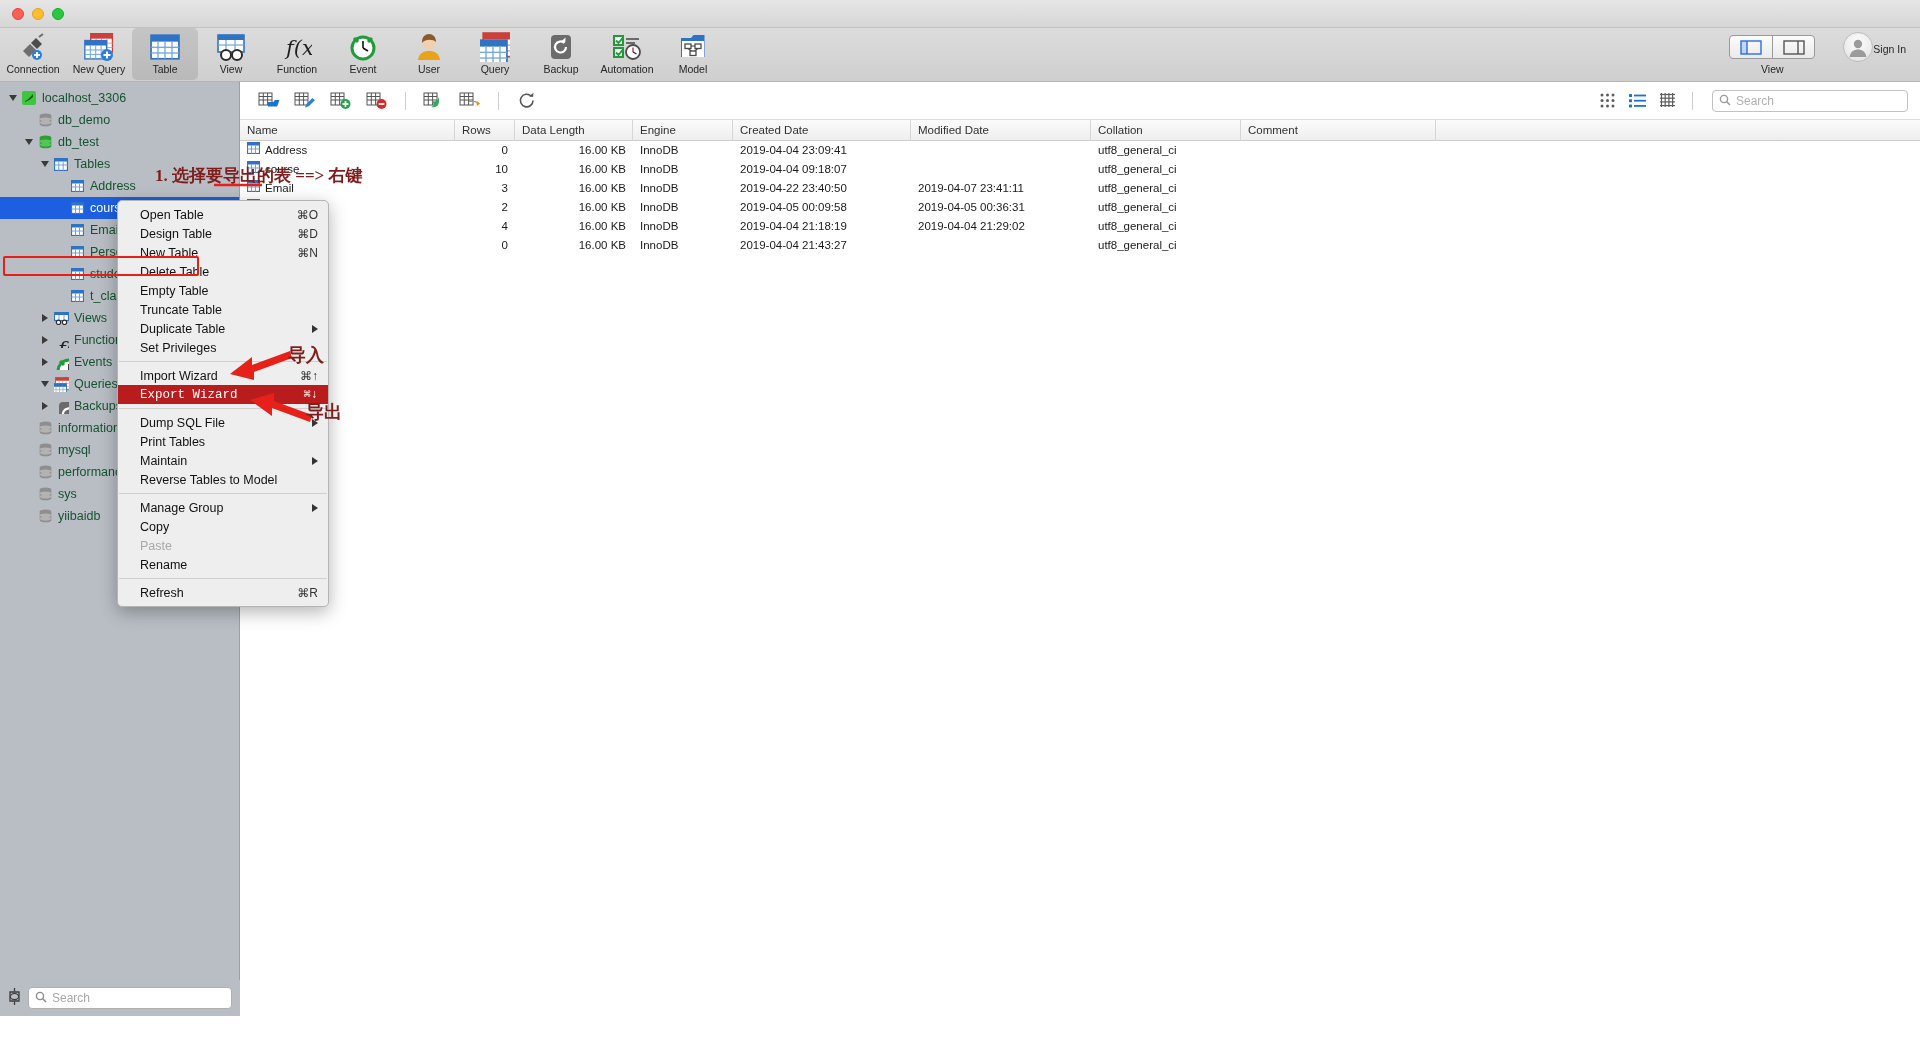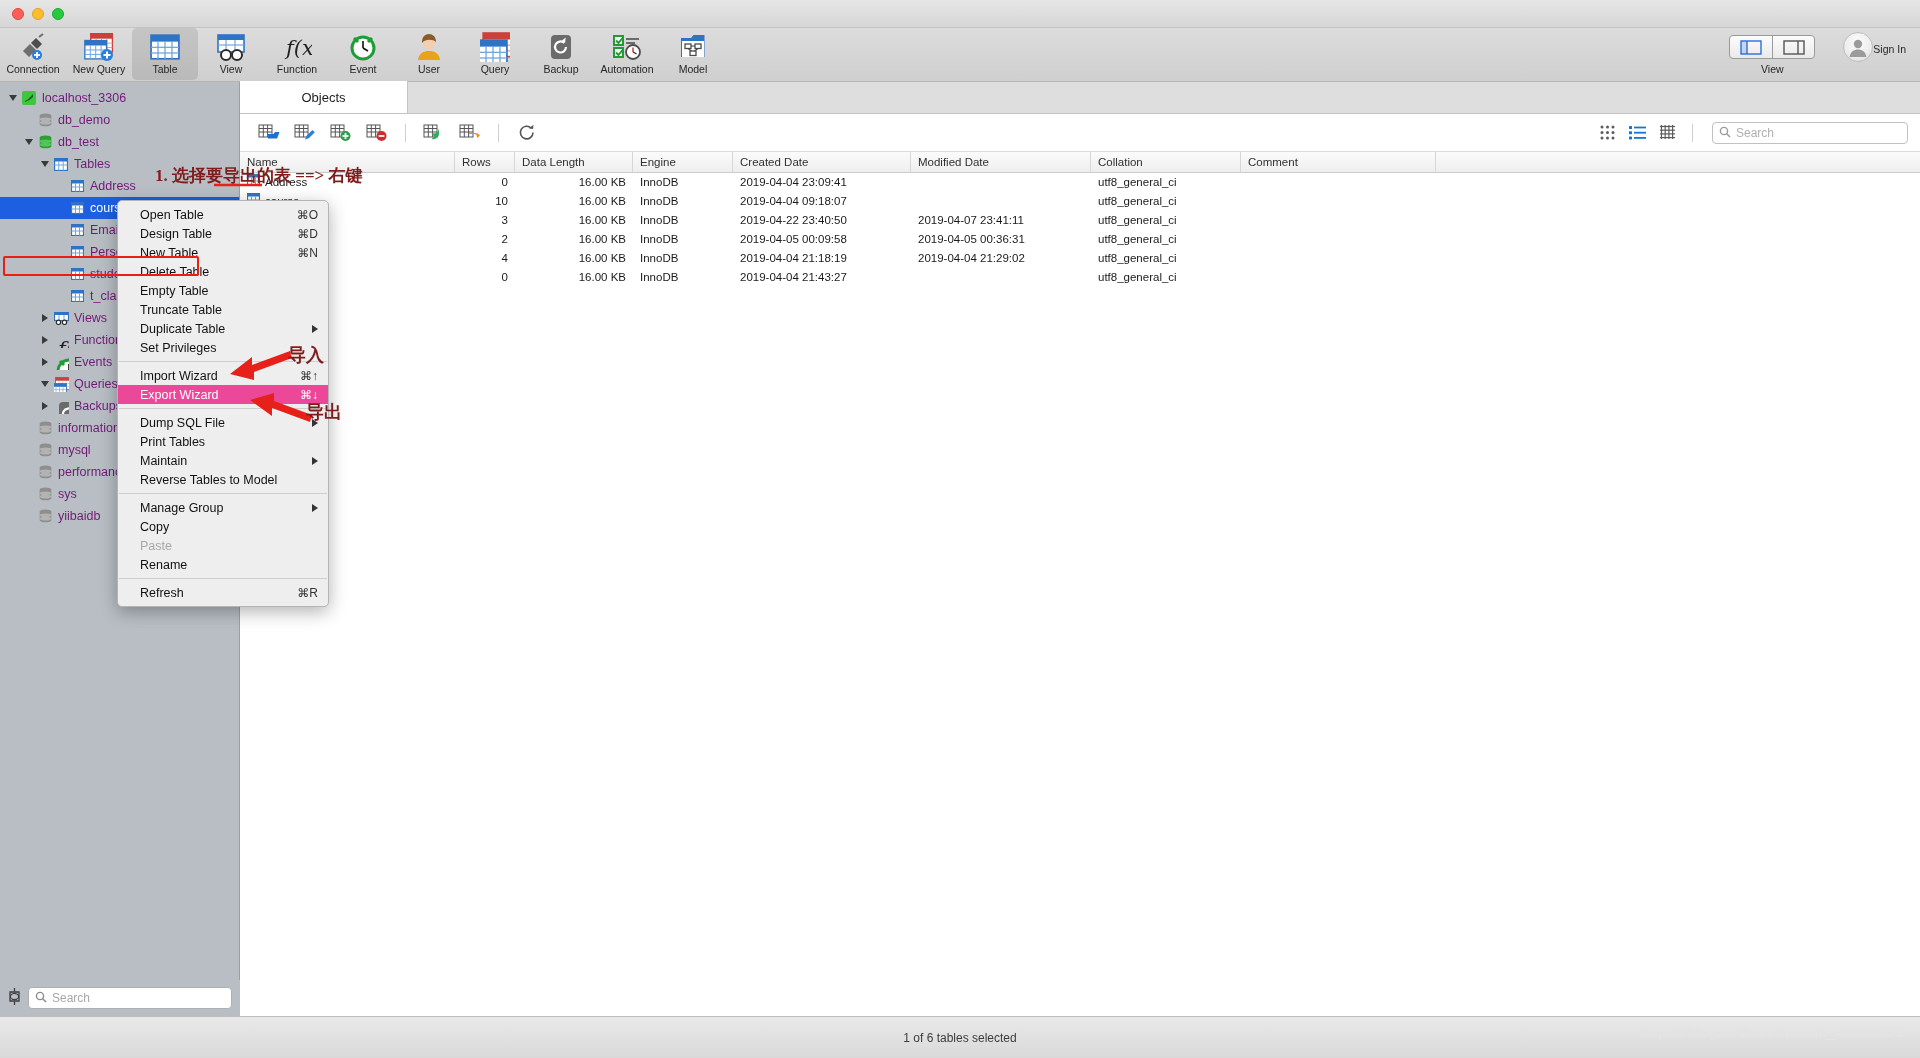--- a/index.html
+++ b/index.html
@@ -63,21 +63,21 @@
     border: 1px solid #bdbdbd; display: flex; align-items: center; justify-content: center;
   }
 
   
   .sidebar {
     position: absolute; left: 0; top: 82px; width: 240px; bottom: 42px;
     background: #b8bec4; border-right: 1px solid #9aa0a6;
   }
   .tree { padding-top: 5px; }
   .tnode {
-    height: 22px; display: flex; align-items: center; font-size: 12.5px; color: #701a75;
+    height: 22px; display: flex; align-items: center; font-size: 12.5px; color: #14532d;
     padding-right: 6px; white-space: nowrap; position: relative;
   }
   .tnode.sel { background: #1c5fe0; color: #ffffff; }
   .tw { width: 14px; display: flex; align-items: center; justify-content: center; flex: 0 0 14px; }
   .tri { width: 0; height: 0; }
   .tri-down { border-left: 4.5px solid transparent; border-right: 4.5px solid transparent; border-top: 6px solid #3a3a3a; }
   .tri-right { border-top: 4.5px solid transparent; border-bottom: 4.5px solid transparent; border-left: 6px solid #3a3a3a; }
   .ticon { width: 18px; flex: 0 0 18px; display: flex; align-items: center; justify-content: center; margin-right: 4px; }
   .sb-bottom {
     position: absolute; left: 0; bottom: 0; width: 240px; height: 36px;
@@ -141,21 +141,21 @@
   
   .ctxmenu {
     position: absolute; left: 117px; top: 200px; width: 212px;
     background: #eeeeee; border: 1px solid #b4b4b4; border-radius: 5px;
     box-shadow: 0 5px 18px rgba(0,0,0,.30); padding: 4px 0; z-index: 60;
   }
   .mi {
     height: 19px; display: flex; align-items: center; padding: 0 10px 0 22px;
     font-size: 12.5px; color: #111111; position: relative; white-space: nowrap;
   }
-  .mi.sel { background: #ec4899; color: #ffffff; }
+  .mi.sel { background: #b91c1c; color: #ffffff; font-family: Liberation Mono, monospace; }
   .mi.disabled { color: #a8a8a8; }
   .mi .mlabel { flex: 1; }
   .mi .mkey { font-size: 12px; color: #333; margin-left: 14px; }
   .mi.sel .mkey { color: #ffffff; }
   .mi .marrow {
     width: 0; height: 0; border-top: 4px solid transparent; border-bottom: 4px solid transparent;
     border-left: 6px solid #333; margin-left: 10px;
   }
   .msep { height: 1px; background: #cfcfcf; margin: 4px 1px; }
   .export-hl {
@@ -707,23 +707,20 @@
             <line x1="7.7" y1="7.7" x2="11" y2="11" stroke="#8b8b8b" stroke-width="1.5"></line>
           </svg>
         </span>
         <input type="text" placeholder="Search" style="">
       </div>
     </div>
   </div>
 
   <div class="main">
 
-    <div class="tabbar">
-      <div class="tab">Objects</div>
-    </div>
 
     <div class="objbar">
       <div class="obtn">
         <svg width="22" height="19" viewBox="0 0 22 19">
           <rect x="1" y="2" width="13" height="12" fill="#fff" stroke="#555" stroke-width="1"></rect>
           <line x1="1" y1="5.5" x2="14" y2="5.5" stroke="#555"></line>
           <line x1="1" y1="9" x2="14" y2="9" stroke="#555"></line>
           <line x1="5.3" y1="2" x2="5.3" y2="14" stroke="#555"></line>
           <line x1="9.6" y1="2" x2="9.6" y2="14" stroke="#555"></line>
           <path d="M10 11 h5.5 l1.4-2h4.6l-2.4 6.6H10z" fill="#1a73d0"></path>
@@ -1064,18 +1061,14 @@
     <g fill="#e8201a">
       <path d="M2 8 L24 24 L24 16 L62 30 L64 23 L26 9 L26 1 Z"></path>
     </g>
   </svg>
   <svg class="arrow-svg" style="left:210px; top:174px;" width="60" height="22">
     <g stroke="#e8201a" stroke-width="2.4" fill="none">
       <line x1="4" y1="11" x2="52" y2="11"></line>
     </g>
   </svg>
 
-  <div class="statusbar">
-    <div class="status-text">1 of 6 tables selected</div>
-    <div class="watermark">https://blog.csdn.net/weixin_42098909</div>
-  </div>
 
 </div>
 
 </body></html>

